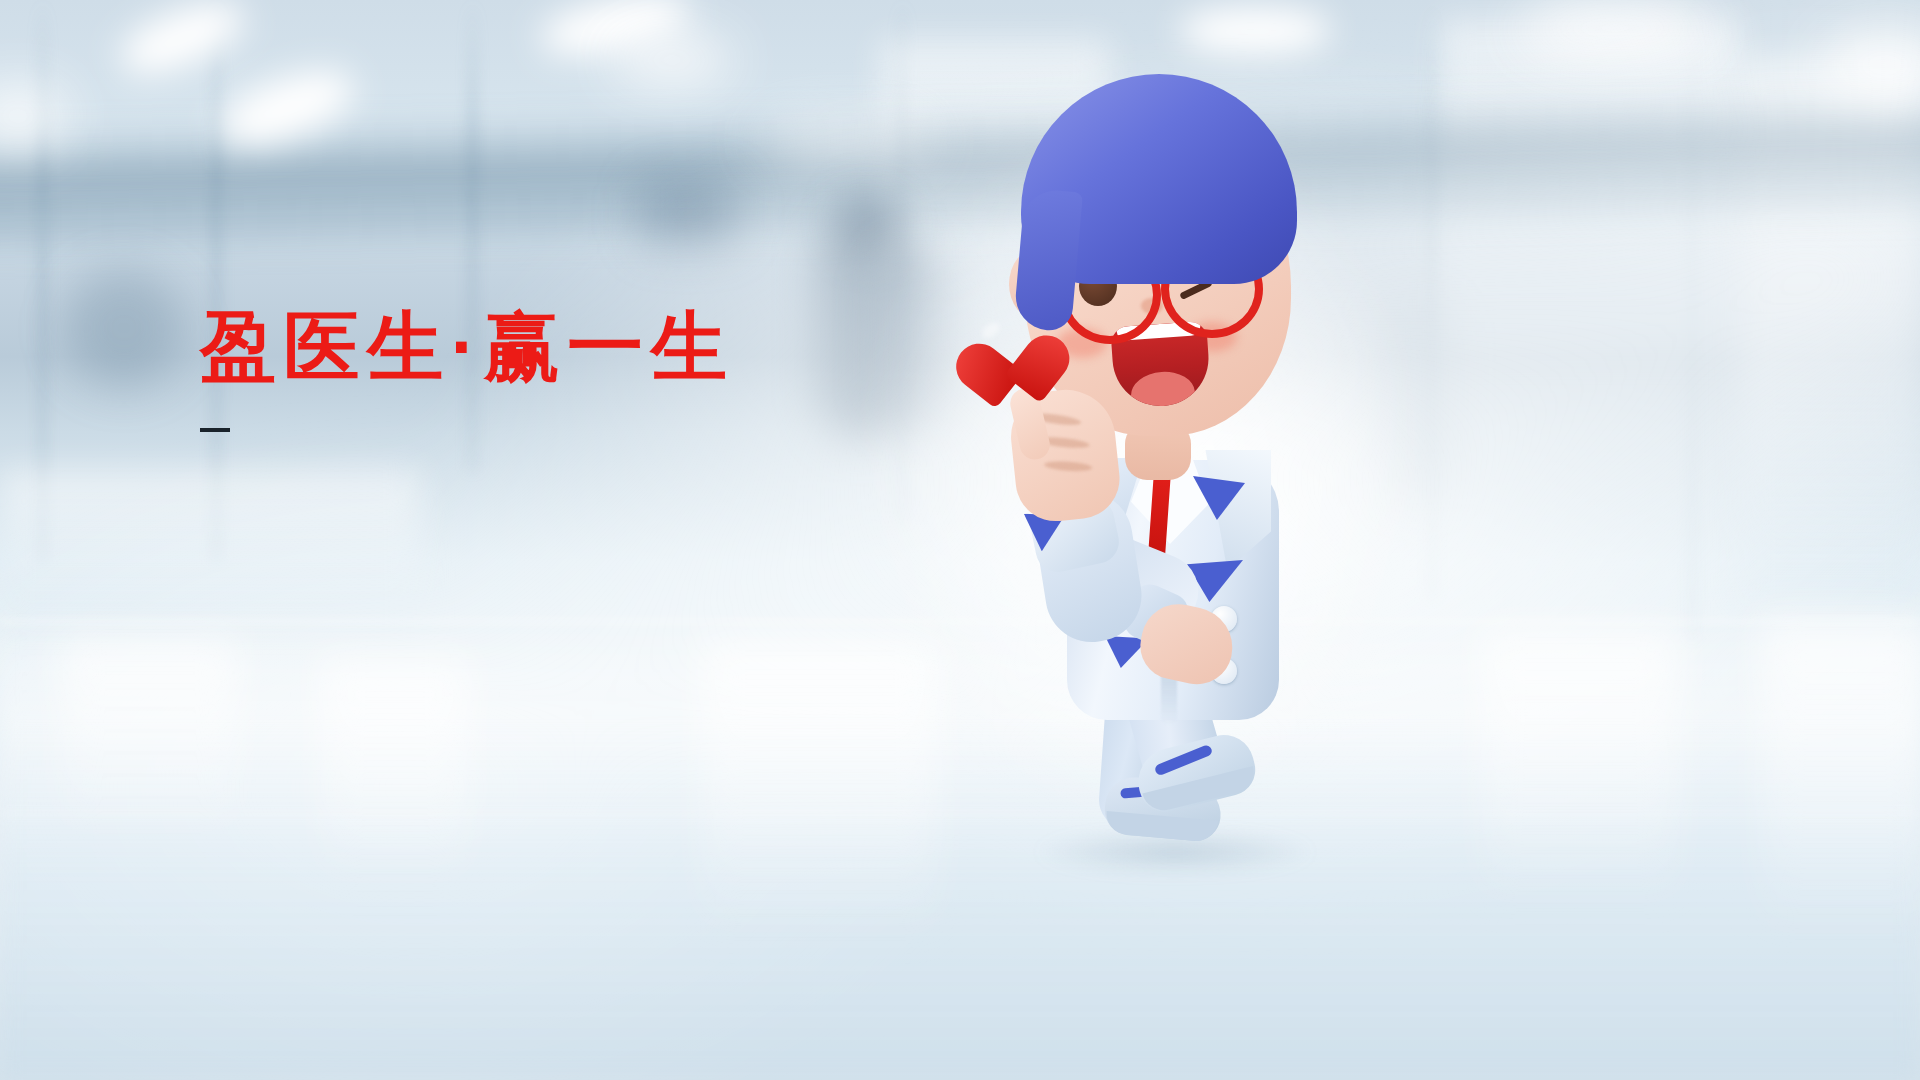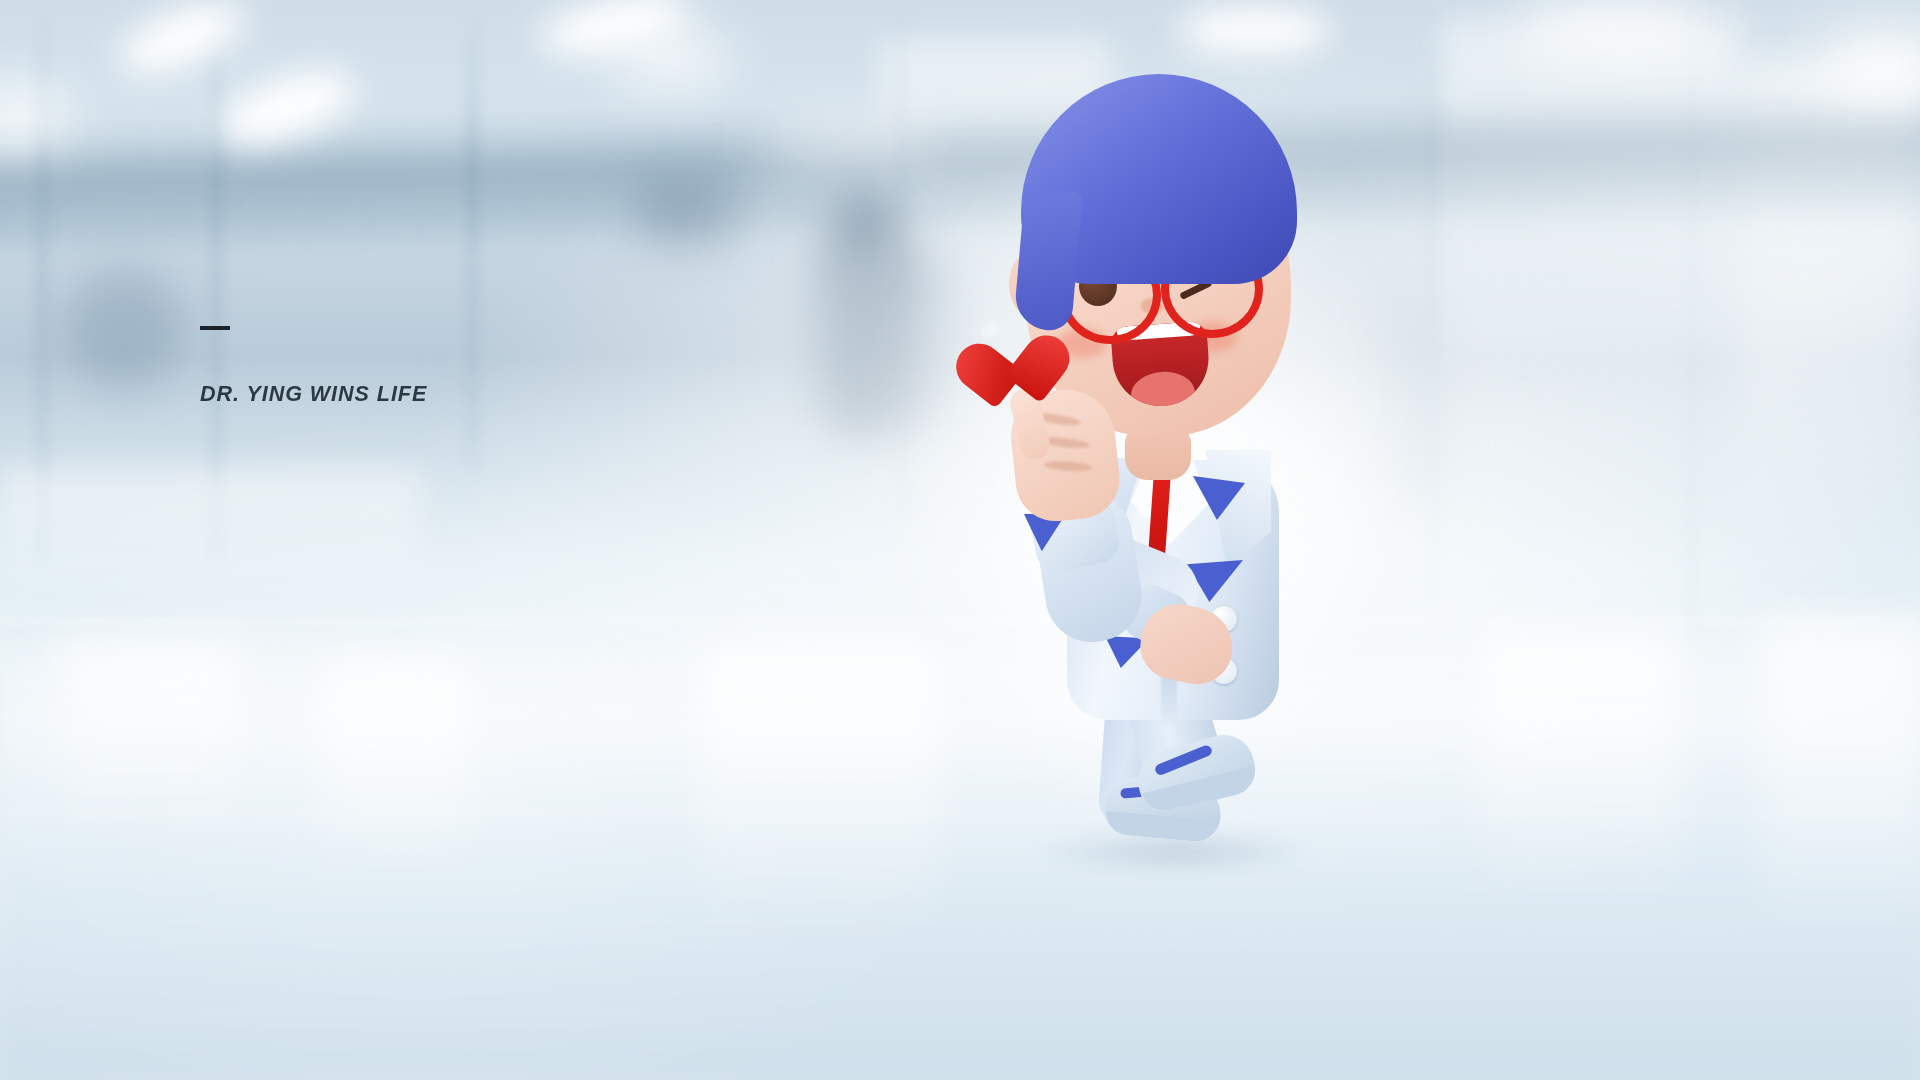--- a/index.html
+++ b/index.html
@@ -217,23 +217,23 @@
     <div class="floorline" style="left:0;top:620px;width:1920px;"></div>
     <div class="floorline" style="left:0;top:812px;width:1920px;opacity:.55;"></div>
     <div class="refl" style="left:60px;top:640px;width:180px;height:200px;"></div>
     <div class="refl" style="left:320px;top:660px;width:150px;height:230px;"></div>
     <div class="refl" style="left:700px;top:640px;width:240px;height:300px;"></div>
     <div class="refl" style="left:1480px;top:630px;width:200px;height:280px;"></div>
     <div class="refl" style="left:1760px;top:620px;width:170px;height:320px;"></div>
   </div>
 
   <div class="copy">
+    <div class="headline">盈医生·赢一生</div>
     <div class="rule"></div>
     <div class="en">
-      <div>DR. YING WINS LIFE</div>
     </div>
   </div>
 
   <div id="char">
     <div class="glow"></div>
     <div class="shadow"></div>
 
     <div class="leg-back"></div>
     <div class="shoe-back">
       <div class="sole"></div>

